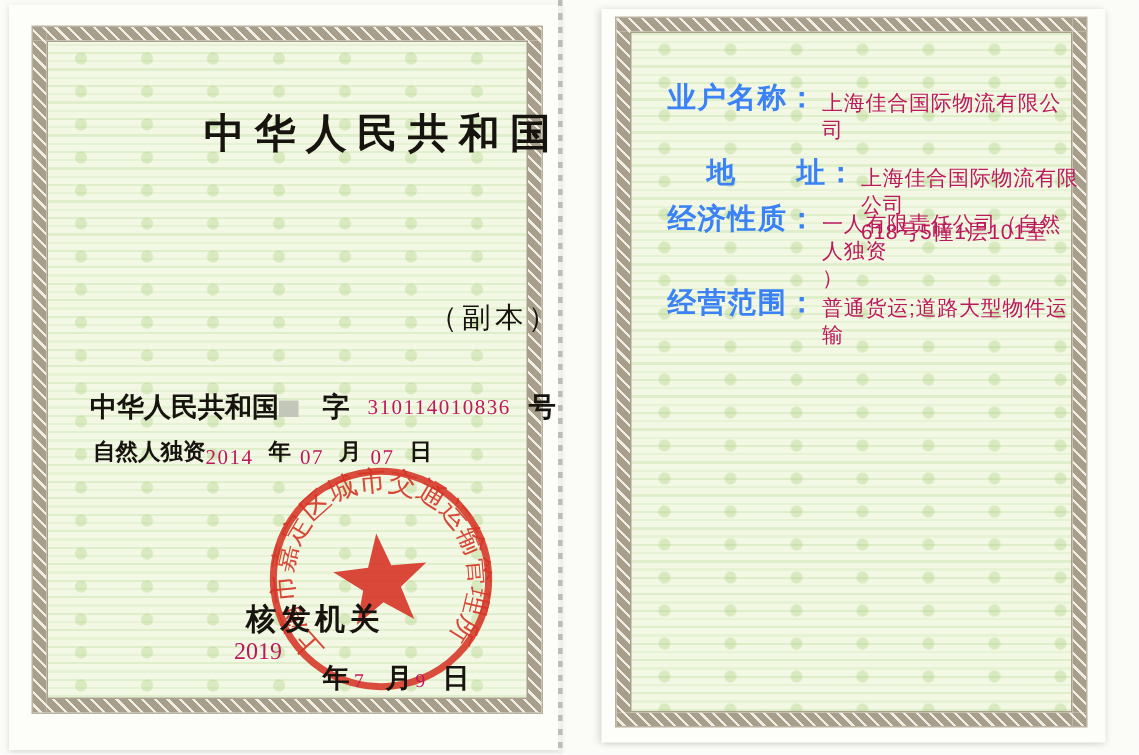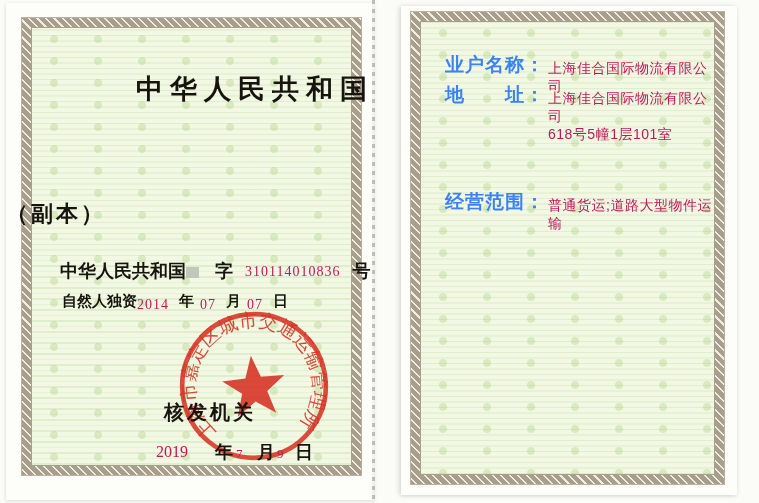--- a/index.html
+++ b/index.html
@@ -22,48 +22,48 @@
       repeating-linear-gradient(0deg, rgba(150,200,105,0.20) 0 1.5px, transparent 1.5px 5.5px,
                                 rgba(150,200,105,0.12) 5.5px 7px, transparent 7px 11px);
     background-size:44px 22px, auto; }
 
   .abs { position:absolute; }
   .ink { color:#17140f; }
   .faded { color:#be185d; }
 
   .country    { top:68px; left:0; right:0; text-align:right; font-size:27px; font-weight:700; letter-spacing:7px; }
   .cert-title { top:116px; left:0; right:0; text-align:center; font-size:37px; font-weight:900; letter-spacing:1px; }
-  .copy-type  { top:196px; left:0; right:0; text-align:left; font-size:22px; font-weight:700; letter-spacing:3px; }
+  .copy-type  { top:196px; left:0; right:0; text-align:right; font-size:19px; font-weight:400; letter-spacing:3px; }
 
   .license-line { top:256px; left:54px; font-size:18px; font-weight:700; white-space:nowrap; }
   .license-line .num { font-size:14px; font-weight:400; letter-spacing:1px; margin:0 12px 0 12px; vertical-align:1px; }
   .license-line .zi { margin-left:16px; }
   .redaction { display:inline-block; width:13px; height:11px; background:#c3c7ba; vertical-align:-1px; }
 
   .validity-line { top:289px; left:56px; font-size:15px; font-weight:700; white-space:nowrap; }
   .validity-line .g { font-size:14px; font-weight:400; vertical-align:-3px; letter-spacing:1px; }
   .validity-line .u { margin:0 6px 0 10px; }
 
   .stamp { left:170px; top:305px; width:156px; height:156px; transform:rotate(-6deg); }
   .issuer-label { top:396px; left:158px; width:184px; text-align:left; font-size:20px; font-weight:700; letter-spacing:3px; }
 
   .issue-date span { position:absolute; white-space:nowrap; }
-  .d-year  { left:150px; top:440px; font-size:16px; }
+  .d-year  { left:150px; top:423px; font-size:16px; }
   .d-yu    { left:209px; top:437px; font-size:18px; font-weight:700; }
   .d-month { left:230px; top:443px; font-size:13px; }
   .d-mu    { left:251px; top:437px; font-size:18px; font-weight:700; }
   .d-day   { left:271px; top:443px; font-size:13px; }
   .d-du    { left:289px; top:437px; font-size:18px; font-weight:700; }
 
   .field { position:absolute; left:44px; right:16px; display:flex; align-items:flex-start;
            font-family:"Liberation Sans", sans-serif; }
   .field-label { flex:0 0 auto; font-size:19px; font-weight:700; color:#3b82f6; letter-spacing:1px; }
   .field-value { font-size:14px; padding-top:7px; padding-left:3px; white-space:pre-line;
                  letter-spacing:0.5px; line-height:18px; }
-  .f1 { top:46px; } .f2 { top:76px; } .f3 { top:127px; } .f4 { top:164px;margin-top:19px; }
+  .f1 { top:46px; } .f2 { top:96px;margin-left:26px; } .f3 { top:127px; } .f4 { top:164px;margin-top:19px; }
 
   .fold { left:372px; top:0; width:3px; height:503px; opacity:0.75;
           background:repeating-linear-gradient(to bottom, #a9a9a0 0 4px, #efefe8 4px 9px); }
 </style>
 </head>
 <body>
 
 <div class="canvas">
 
   <div class="page page-left">
@@ -116,20 +116,25 @@
       <span class="field-label">业户名称：</span>
       <span class="field-value faded">上海佳合国际物流有限公司</span>
     </div>
 
     <div class="field f2">
       <span class="field-label">地　　址：</span>
       <span class="field-value faded">上海佳合国际物流有限公司
 618号5幢1层101室</span>
     </div>
 
+    <div class="field f3">
+      <span class="field-label">经济性质：</span>
+      <span class="field-value faded">一人有限责任公司（自然人独资
+）</span>
+    </div>
 
     <div class="field f4">
       <span class="field-label">经营范围：</span>
       <span class="field-value faded">普通货运;道路大型物件运输</span>
     </div>
   </div>
 
 </div>
 
 </body></html>

